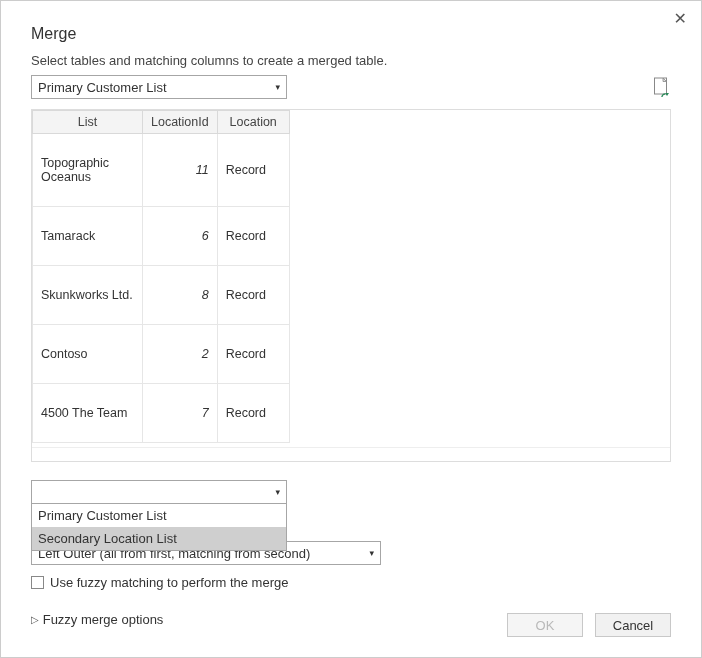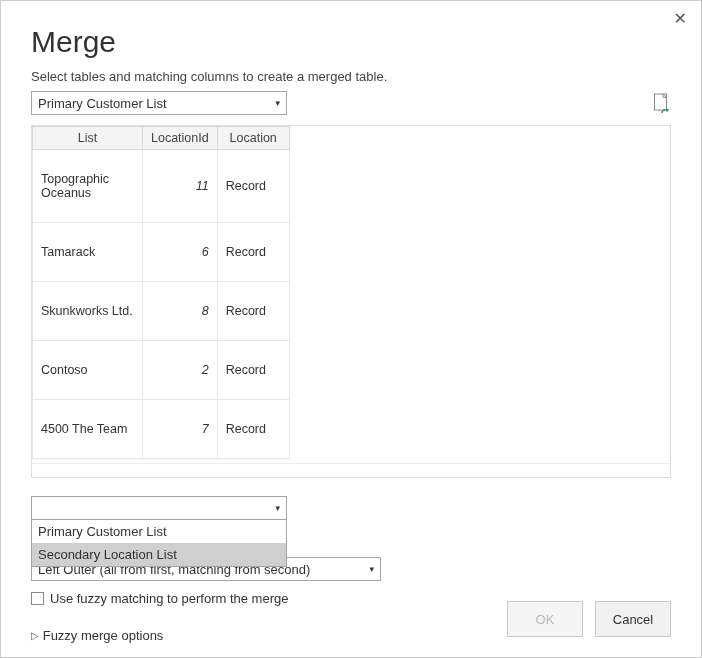--- a/index.html
+++ b/index.html
@@ -2,21 +2,21 @@
 <html><head>
 <meta charset="utf-8">
 <style>
   * { box-sizing: border-box; font-family: "Segoe UI", Arial, sans-serif; }
   html, body { margin:0; padding:0; background:#fff; }
   .dialog {
     width:702px; height:658px; border:1px solid #ccc; position:relative;
     padding:20px 30px; background:#fff;
   }
   .close-x { position:absolute; top:10px; right:14px; font-size:16px; color:#555; cursor:pointer; line-height:1; }
-  h1.title { font-size:30px; font-weight:400; color:#333; margin:4px 0 10px 0; }
+  h1.title { font-size:16px; font-weight:400; color:#333; margin:4px 0 10px 0; }
   .subtitle { font-size:13px; color:#444; margin-bottom:7px; }
   .row-topselect { display:flex; align-items:flex-start; }
   .select-box {
     width:256px; height:24px; border:1px solid #a6a6a6; background:#fff;
     display:flex; align-items:center; justify-content:space-between;
     padding:0 6px; font-size:13px; color:#333; cursor:default;
   }
   .select-box .caret { font-size:9px; color:#333; }
   .spacer-flex { flex:1; }
   .doc-icon { width:18px; height:20px; margin-top:2px; }
@@ -60,21 +60,21 @@
   }
   .joinkind-select .caret { font-size:9px; }
   .chk-row { display:flex; align-items:center; margin-top:10px; font-size:13px; color:#333; }
   .chk { width:13px; height:13px; border:1px solid #888; margin-right:6px; background:#fff; }
   .expander { display:flex; align-items:center; margin-top:22px; font-size:13px; color:#333; cursor:default; }
   .expander .tri { font-size:10px; margin-right:4px; color:#555; }
   .footer {
     position:absolute; right:30px; bottom:20px; display:flex; gap:12px;
   }
   .btn {
-    min-width:76px; height:36px; border:1px solid #c8c8c8; background:#f1f1f1;
+    min-width:76px; height:24px; border:1px solid #c8c8c8; background:#f1f1f1;
     font-size:13px; color:#333; display:flex; align-items:center; justify-content:center;
     cursor:default;
   }
   .btn.disabled { color:#b9b9b9; background:#f5f5f5; }
   .col-title { width:110px; }
   .col-loc { width:72px; }
   .col-locn { width:72px; }
 </style>
 </head>
 <body>

